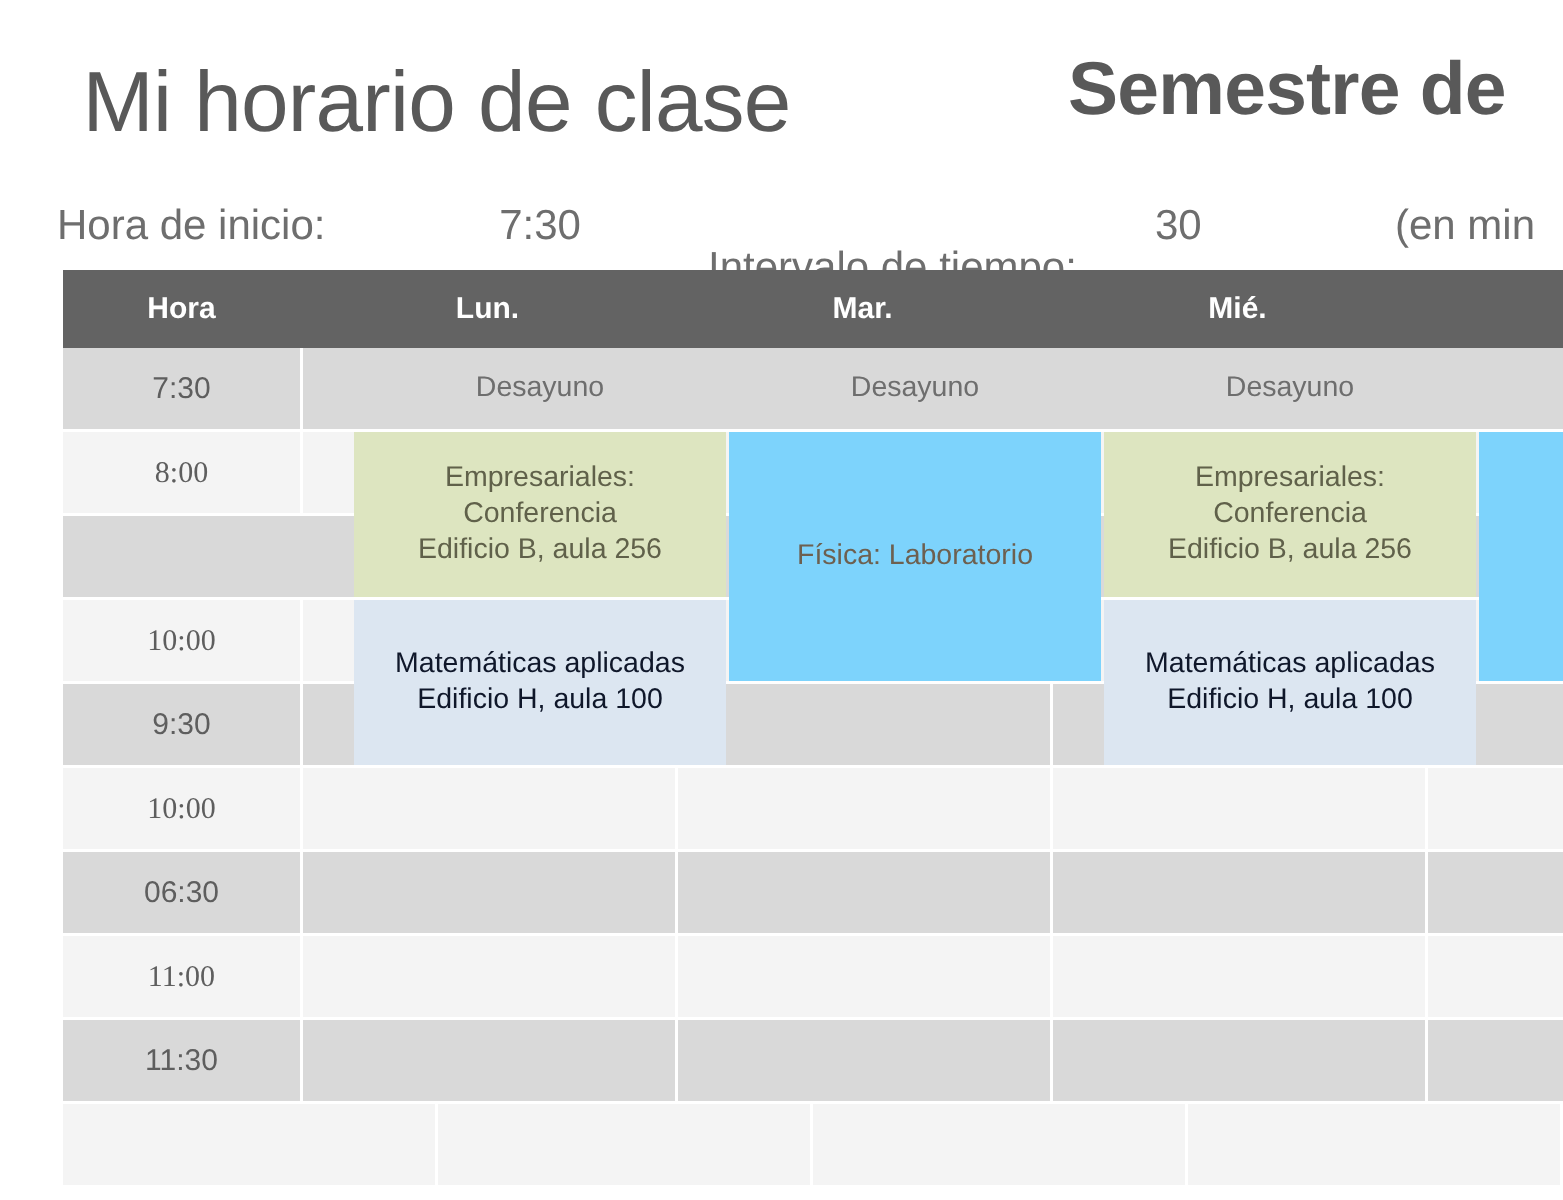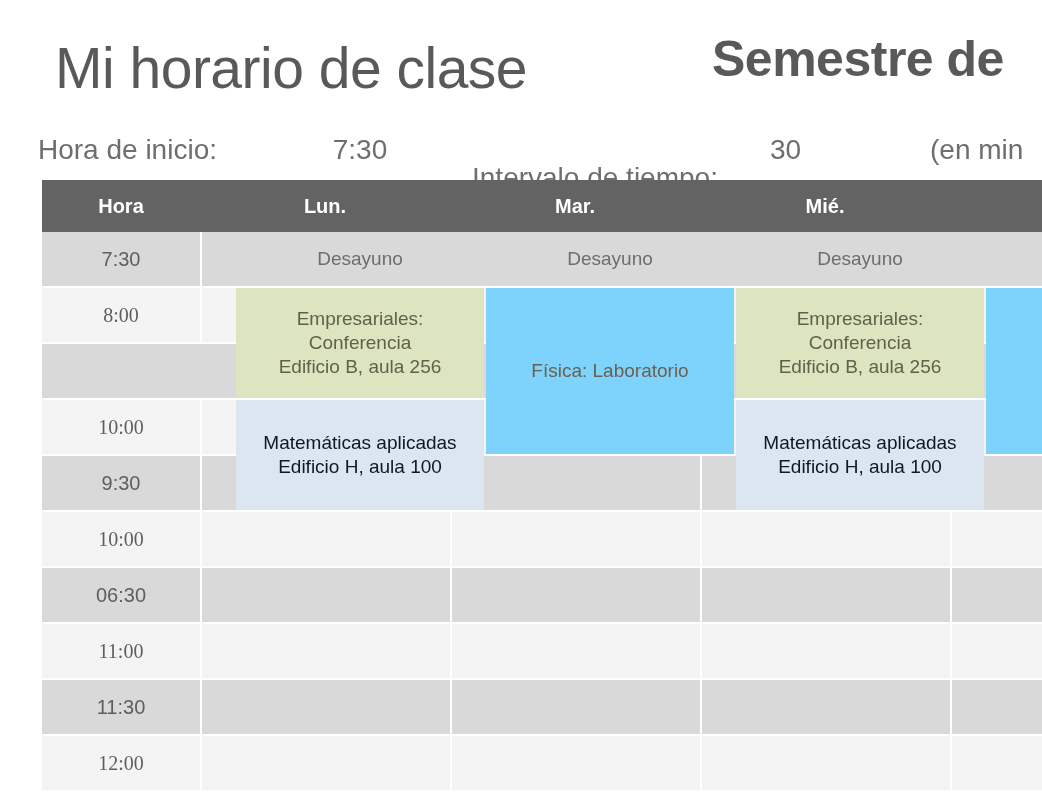--- a/index.html
+++ b/index.html
@@ -165,21 +165,20 @@
           <div class="daycell cell-light"></div>
         </div>
         <div class="row">
           <div class="timecell time-dark">11:30</div>
           <div class="daycell cell-dark"></div>
           <div class="daycell cell-dark"></div>
           <div class="daycell cell-dark"></div>
           <div class="daycell cell-dark"></div>
         </div>
         <div class="row">
-          <div class="timecell time-light">12:00</div>
           <div class="daycell cell-light"></div>
           <div class="daycell cell-light"></div>
           <div class="daycell cell-light"></div>
           <div class="daycell cell-light"></div>
         </div>
         <div class="event ev-gray" style="left: 160px; top: 0px; width: 248px; height: 54px;">
           <span class="ev-line">Desayuno</span>
         </div>
         <div class="event ev-green" style="left: 160px; top: 56px; width: 248px; height: 110px;">
           <span class="ev-line">Empresariales:</span>

